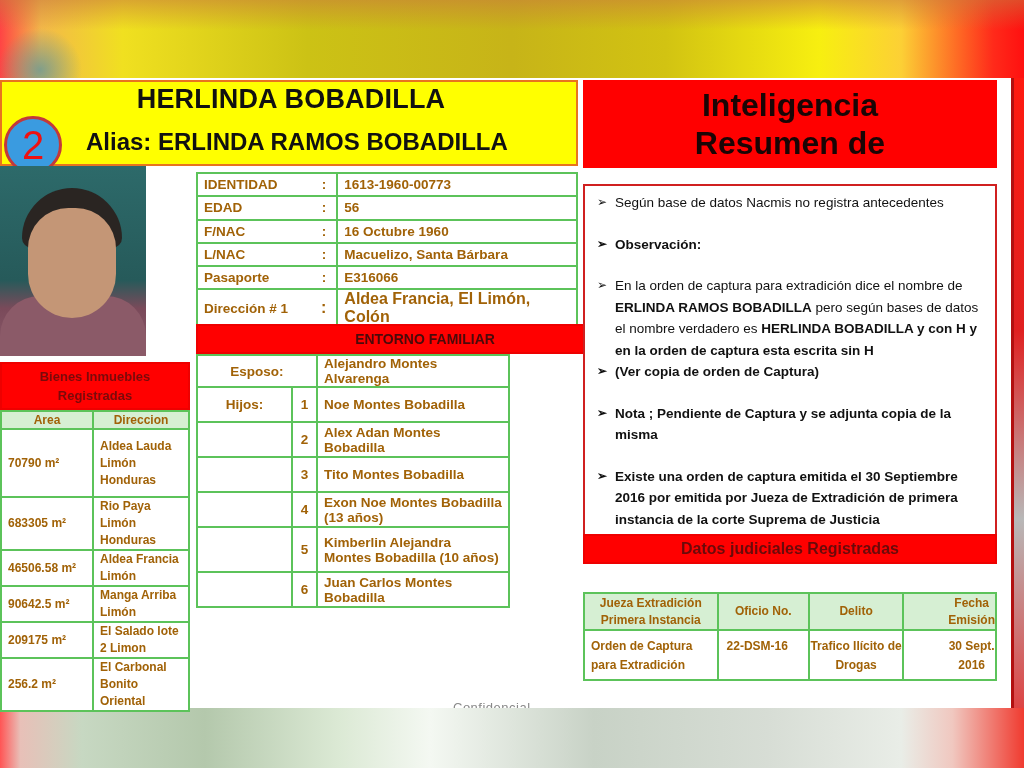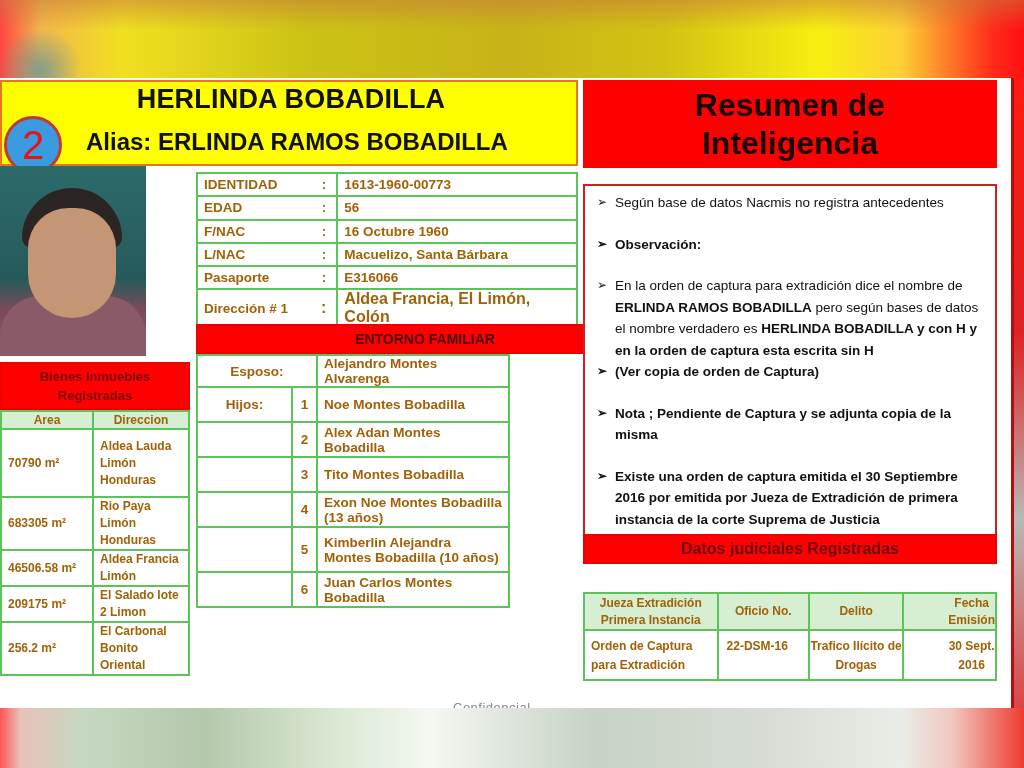--- a/index.html
+++ b/index.html
@@ -261,33 +261,37 @@
   </tr>
   <tr class="n">
     <td class="area">683305 m²</td>
     <td>Rio Paya Limón Honduras</td>
   </tr>
   <tr class="n">
     <td class="area">46506.58 m²</td>
     <td>Aldea Francia Limón</td>
   </tr>
   <tr class="n">
+    <td class="area">90642.5 m²</td>
+    <td>Manga Arriba Limón</td>
+  </tr>
+  <tr class="n">
     <td class="area">209175 m²</td>
     <td>El Salado lote 2 Limon</td>
   </tr>
   <tr class="n">
     <td class="area">256.2 m²</td>
     <td>El Carbonal Bonito Oriental</td>
   </tr>
 </tbody>
   </table>
 
 <div class="intel-header">
+  <div>Inteligencia</div>
   <div>Resumen de</div>
-  <div>Inteligencia</div>
 </div>
 
 <div class="intel-box">
   <div class="bullet">
     <span class="arrow">➢</span>
     <span class="txt">Según base de datos Nacmis no registra antecedentes</span>
   </div>
   <div class="gap"></div>
   <div class="bullet b-bold">
     <span class="arrow">➢</span>

